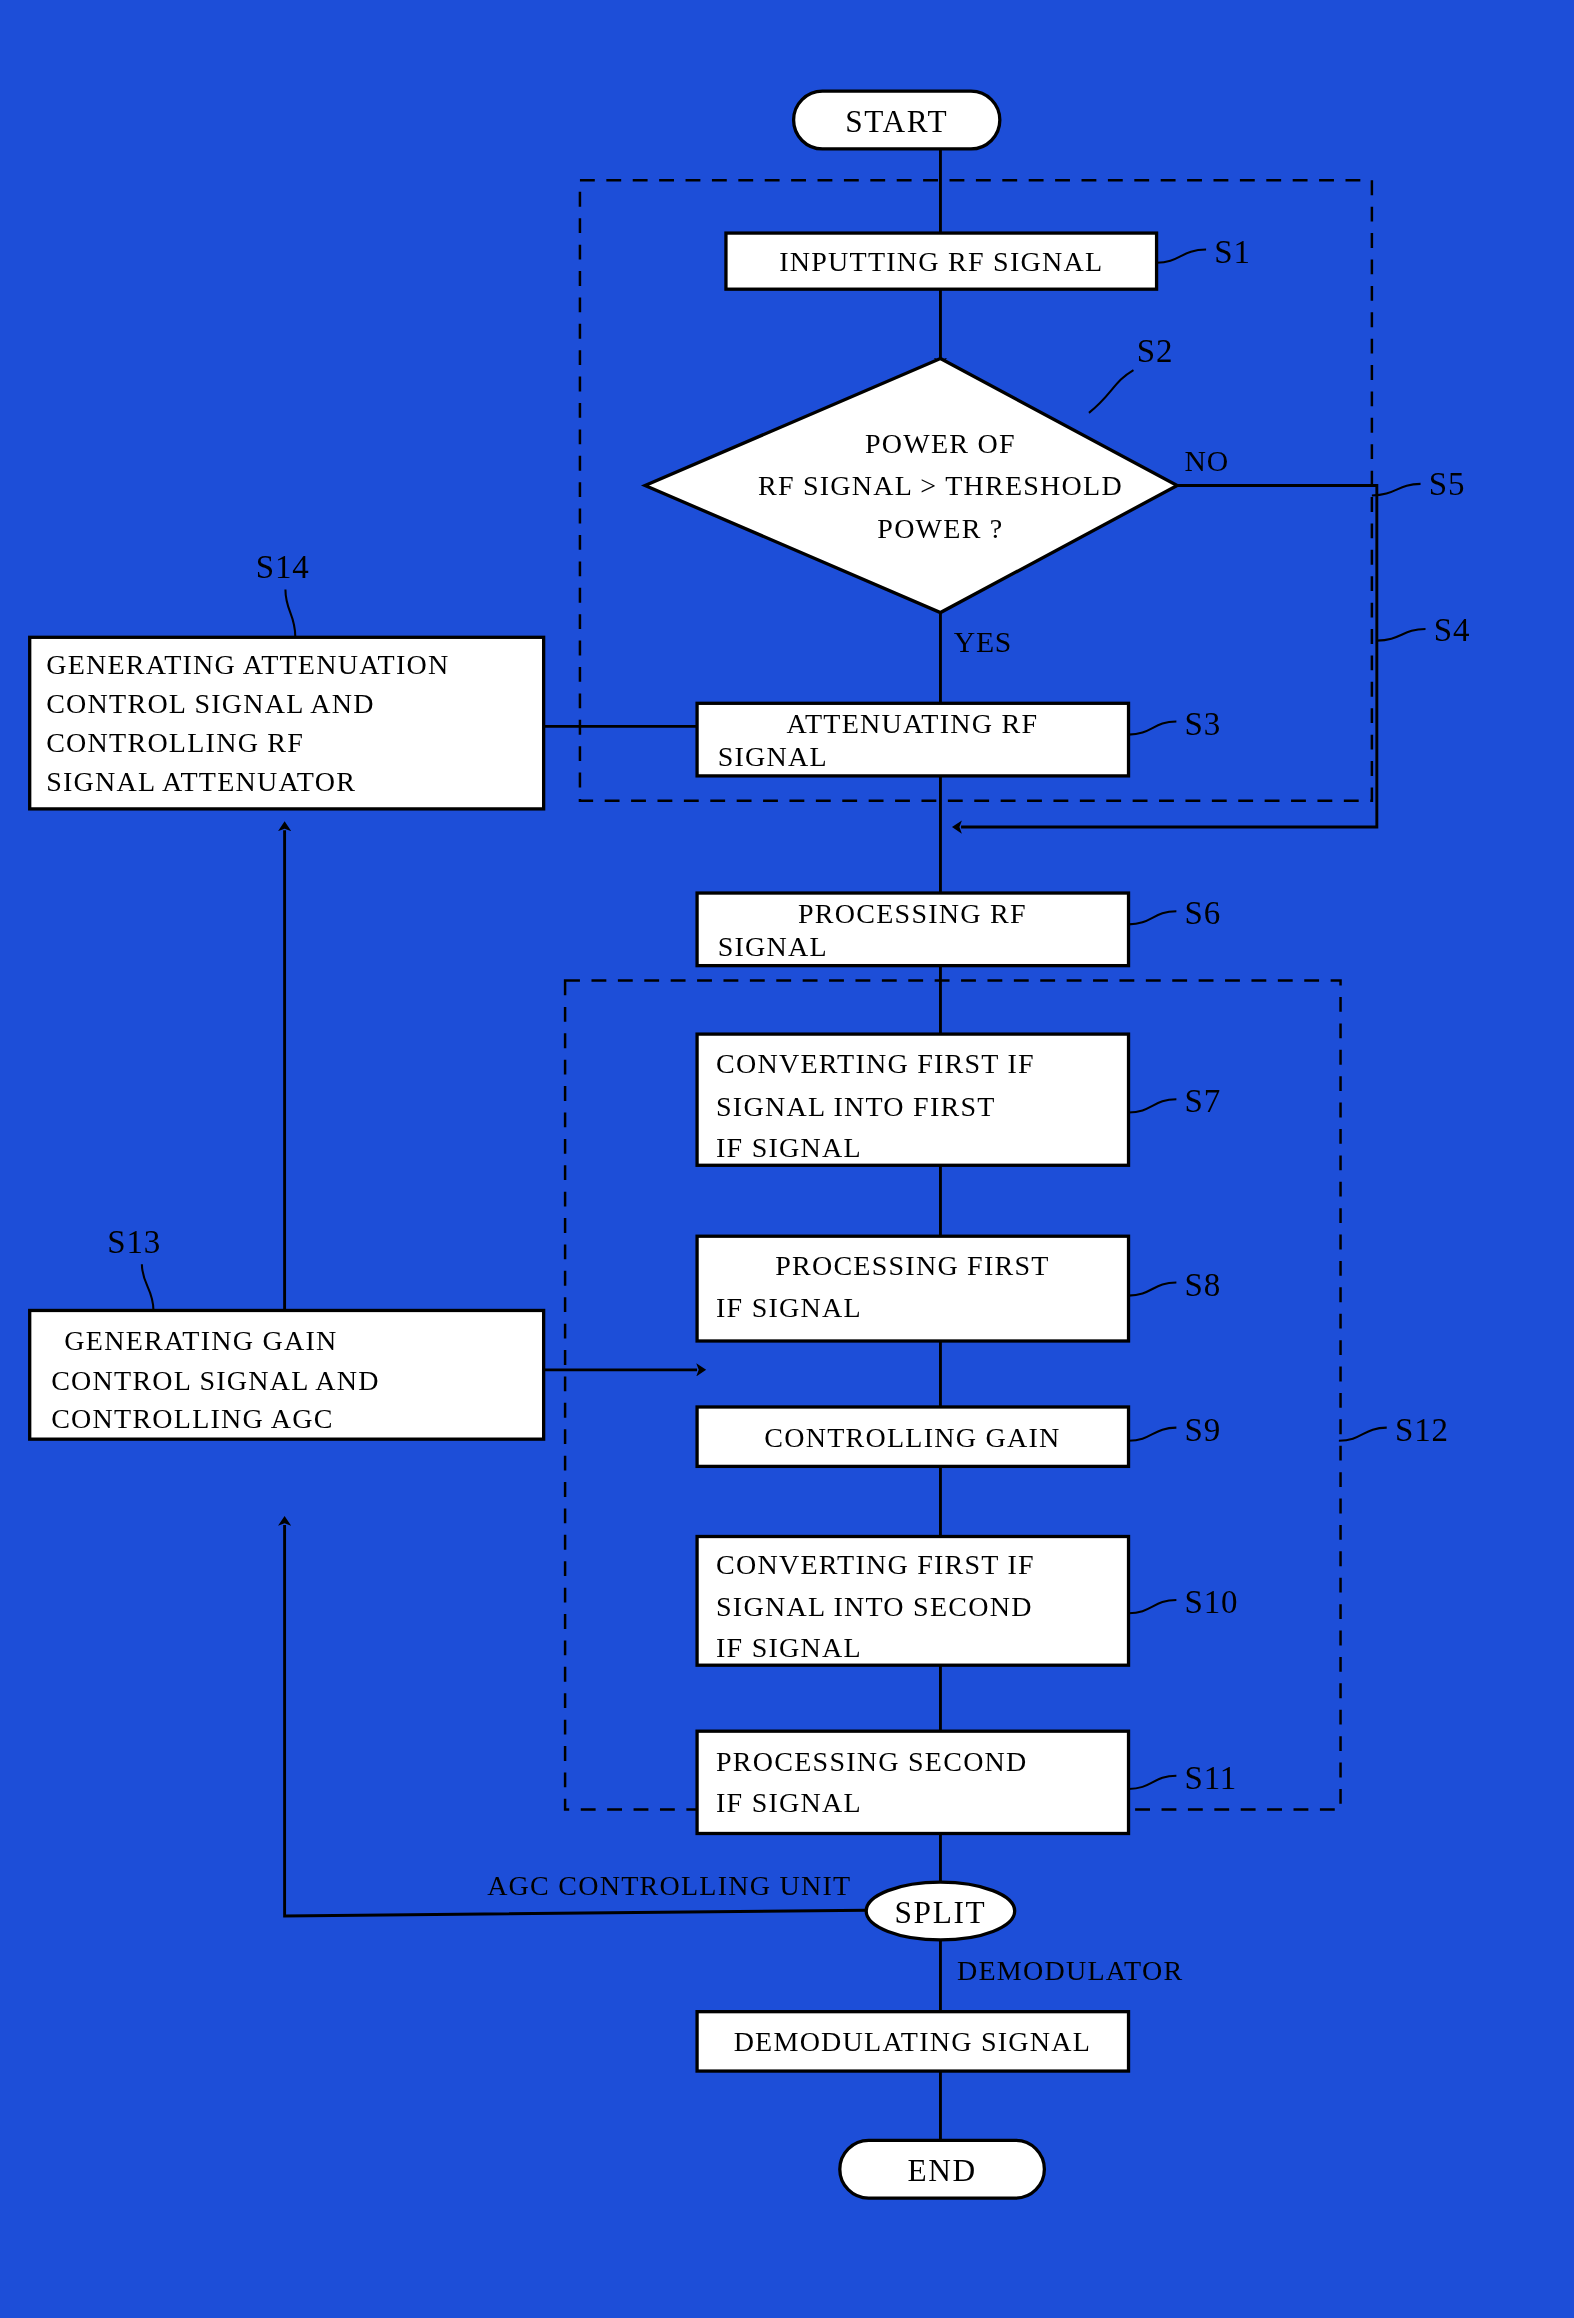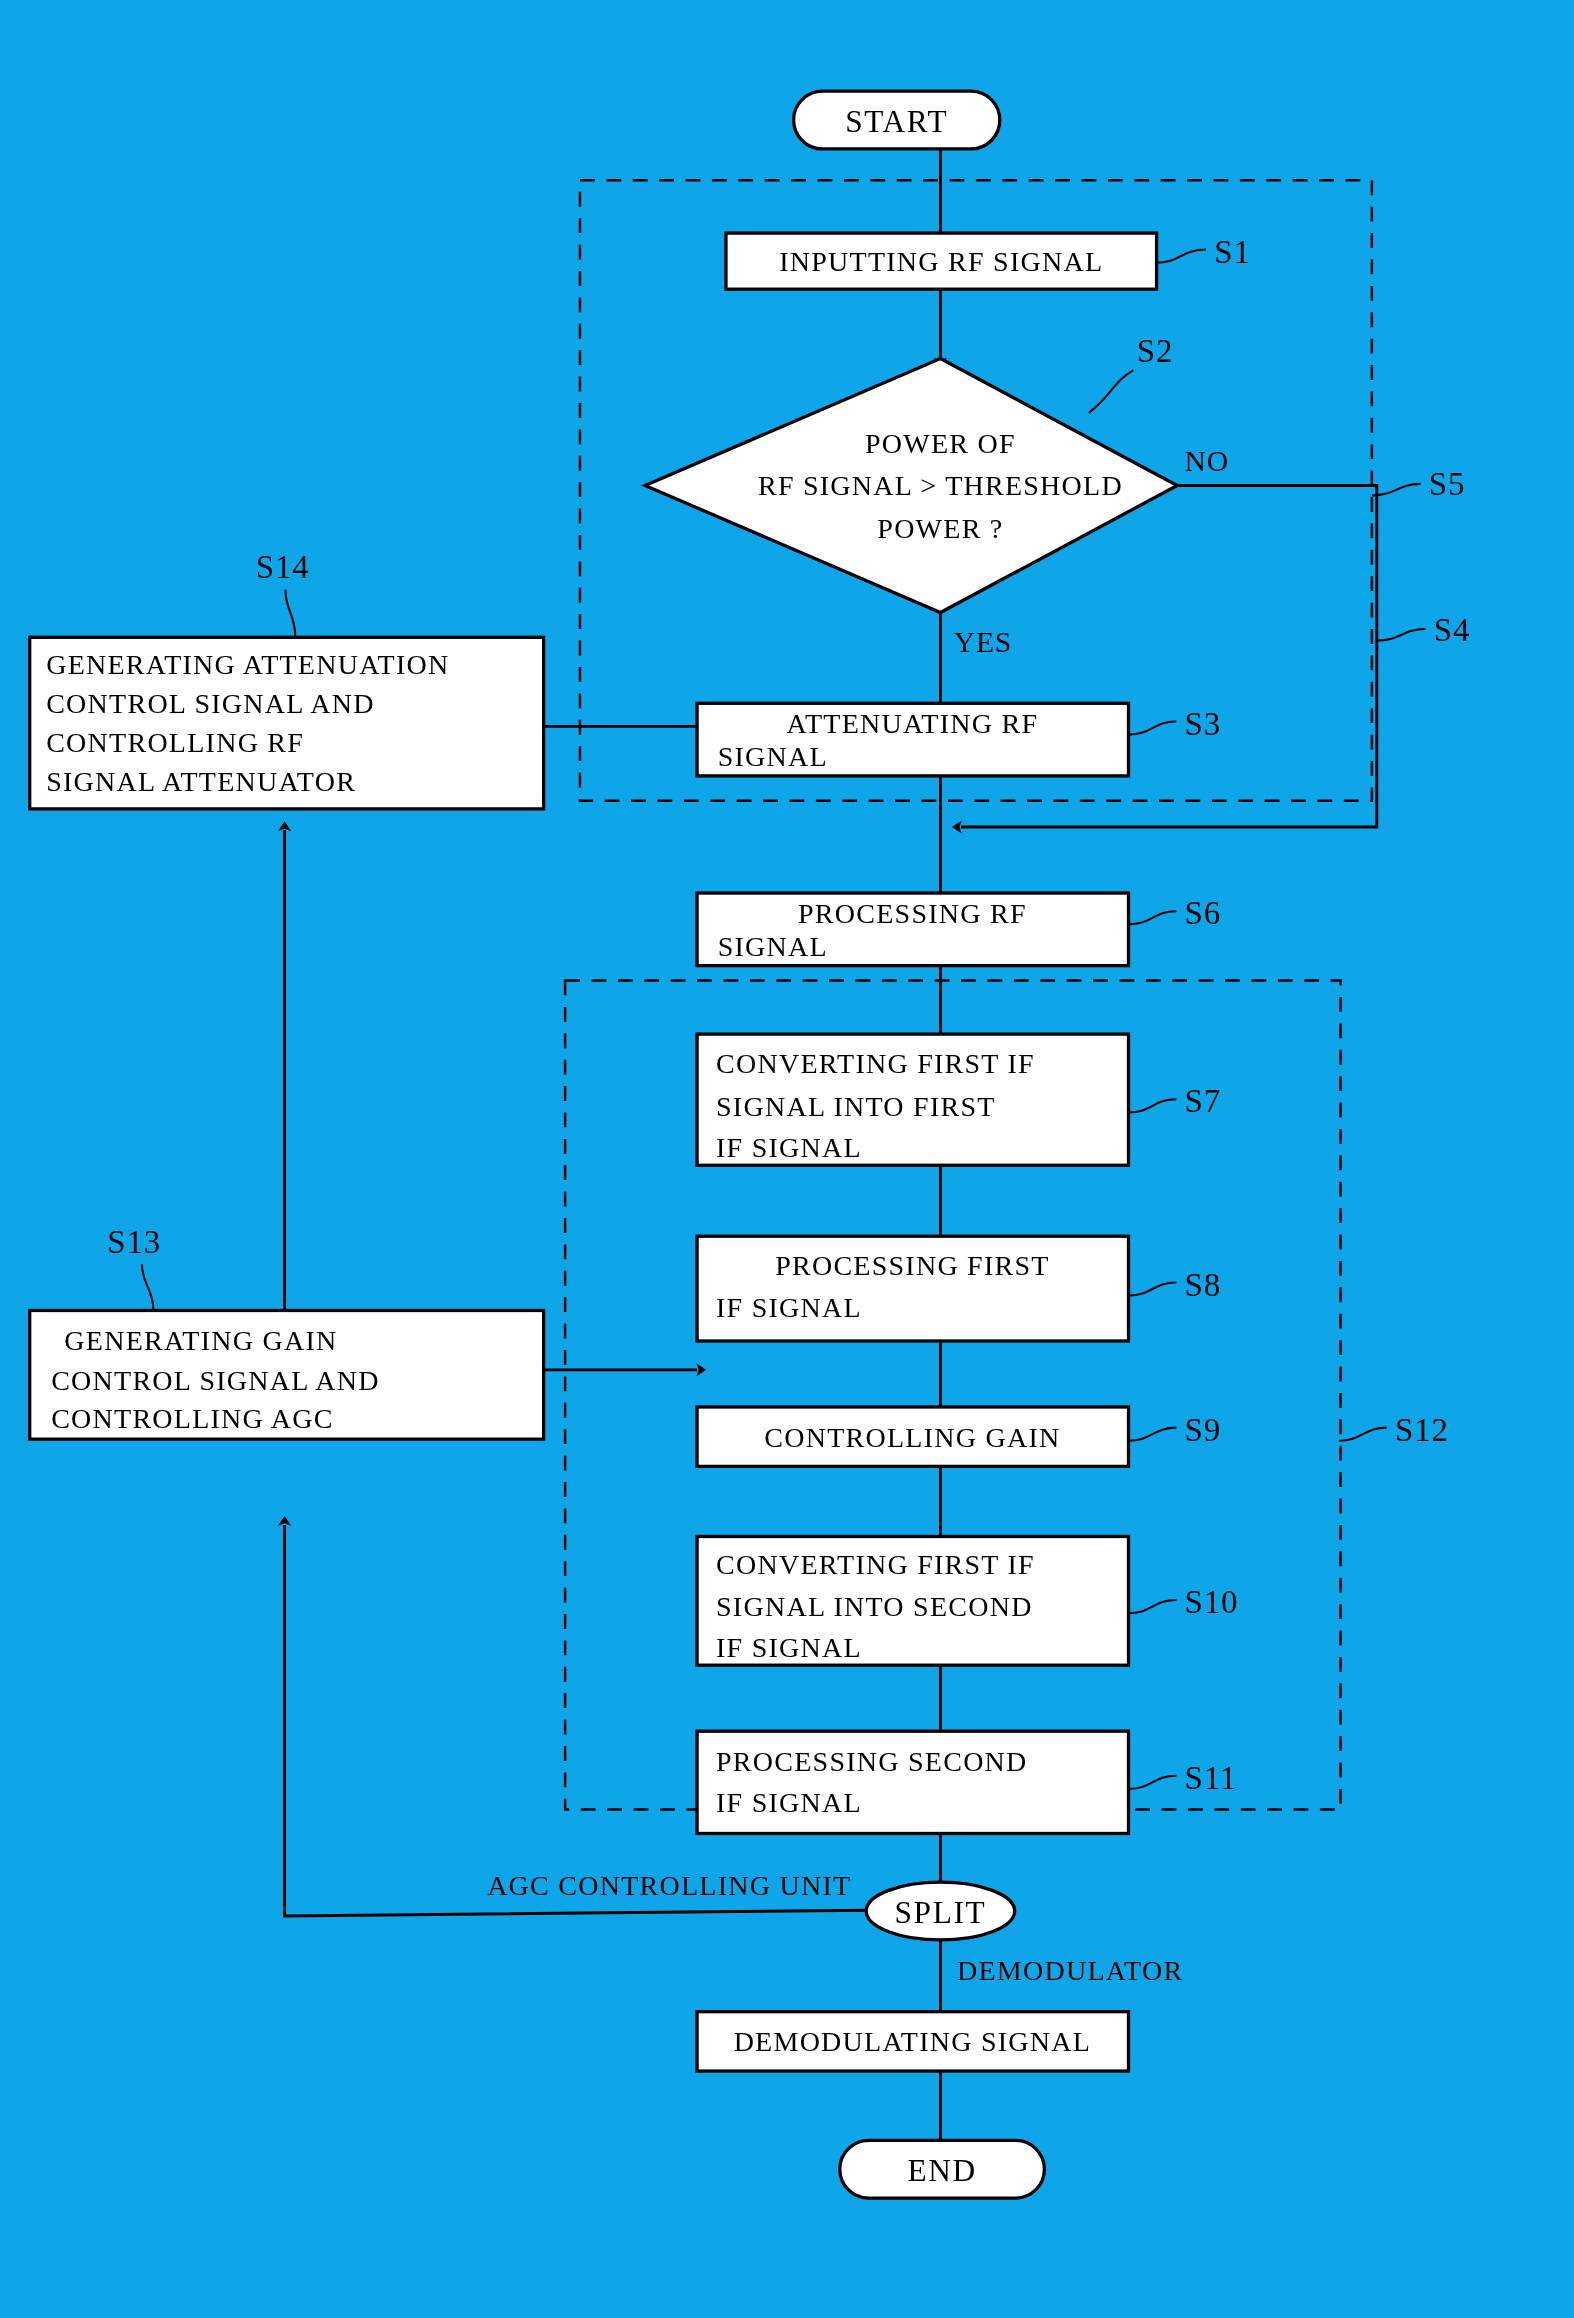--- a/index.html
+++ b/index.html
@@ -1,17 +1,17 @@
 <!DOCTYPE html>
 <html style="font-size:13.2px"><head>
 <meta charset="utf-8">
 <style>
   html,body{margin:0;padding:0;background:#ffffff;}
   body{font-family:"Liberation Serif", serif;}
-  #stage{position:relative;width:1574px;height:2319px;background:#0ea5e9;overflow:hidden;}
+  #stage{position:relative;width:1574px;height:2319px;background:#1d4ed8;overflow:hidden;}
   svg{position:absolute;top:0;left:0;width:1574px;height:2319px;}
   .nodetext{font-family:"Liberation Serif", serif; fill:#000; font-size:34px; letter-spacing:1.5px;}
   .reflabel{font-family:"Liberation Serif", serif; fill:#000; font-size:40px; letter-spacing:1px;}
   .branch{font-family:"Liberation Serif", serif; fill:#000; font-size:36px; letter-spacing:1px;}
   .termtext{font-family:"Liberation Serif", serif; fill:#000; font-size:38px; letter-spacing:2px;}
   .shape{fill:#ffffff;stroke:#000000;stroke-width:4;}
   .dashbox{fill:none;stroke:#000000;stroke-width:3;stroke-dasharray:18 14;}
   .conn{fill:none;stroke:#000000;stroke-width:3.5;}
   .leader{fill:none;stroke:#000000;stroke-width:2.5;}
 </style>

